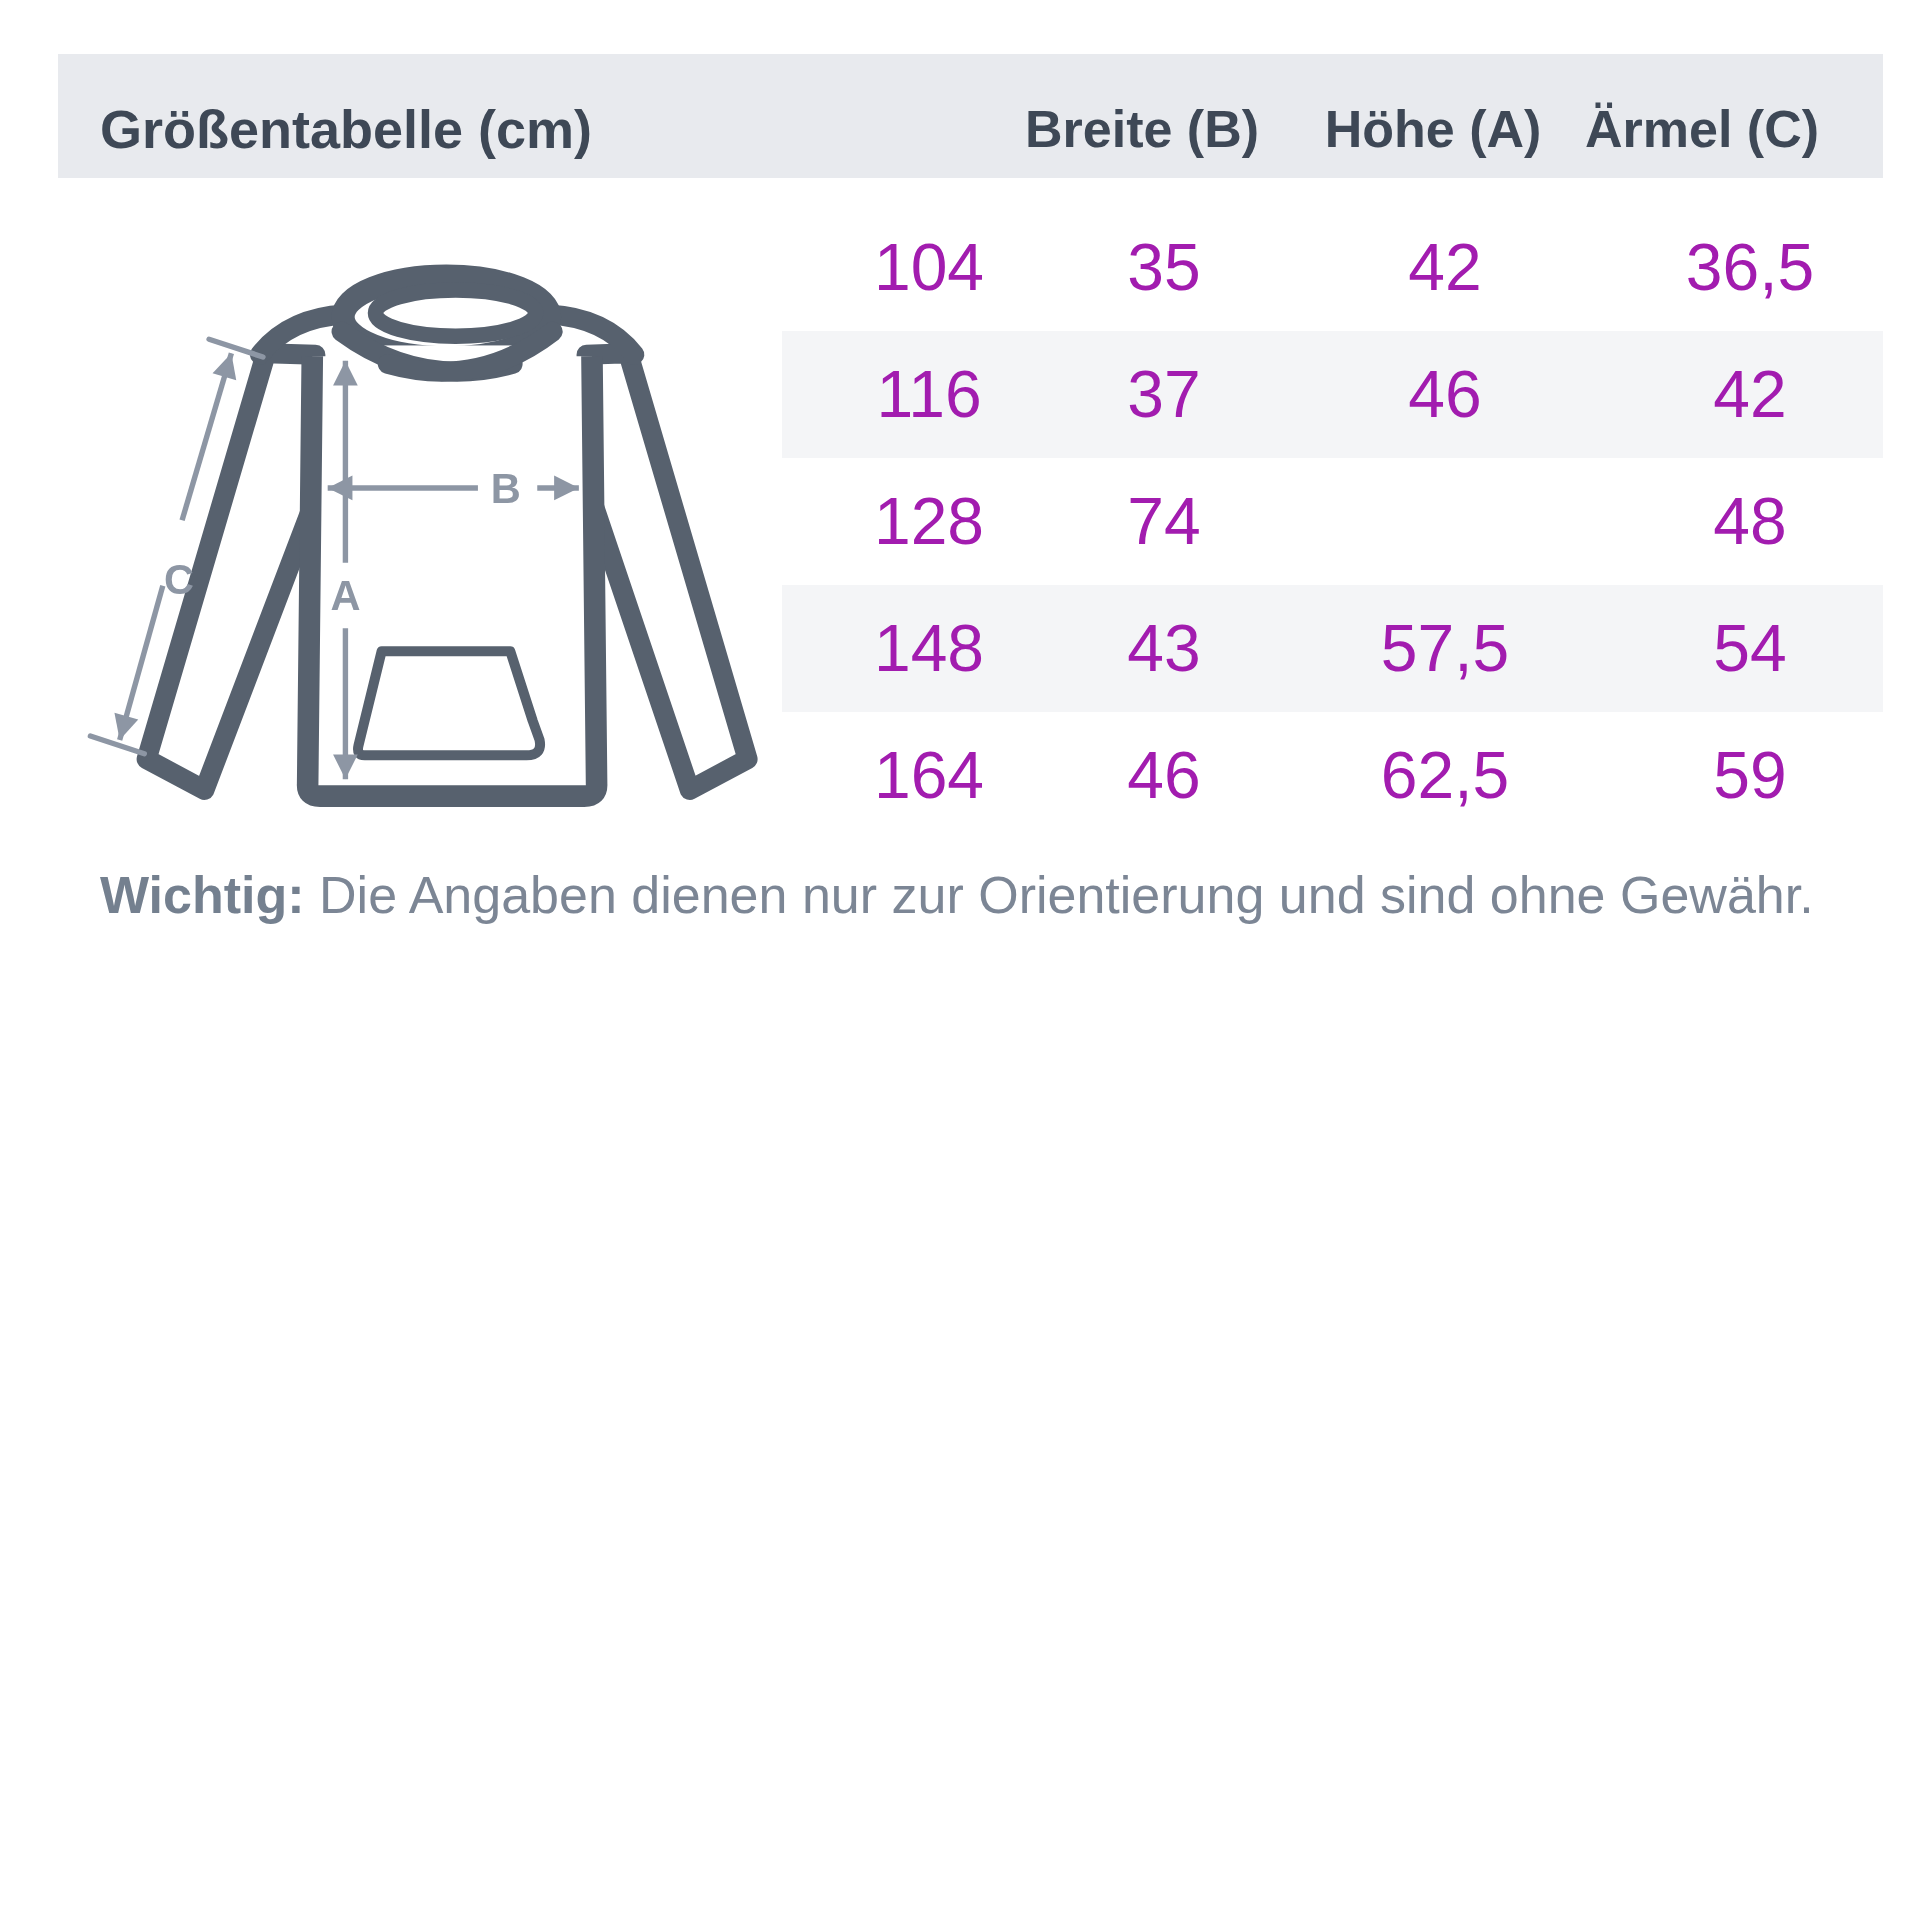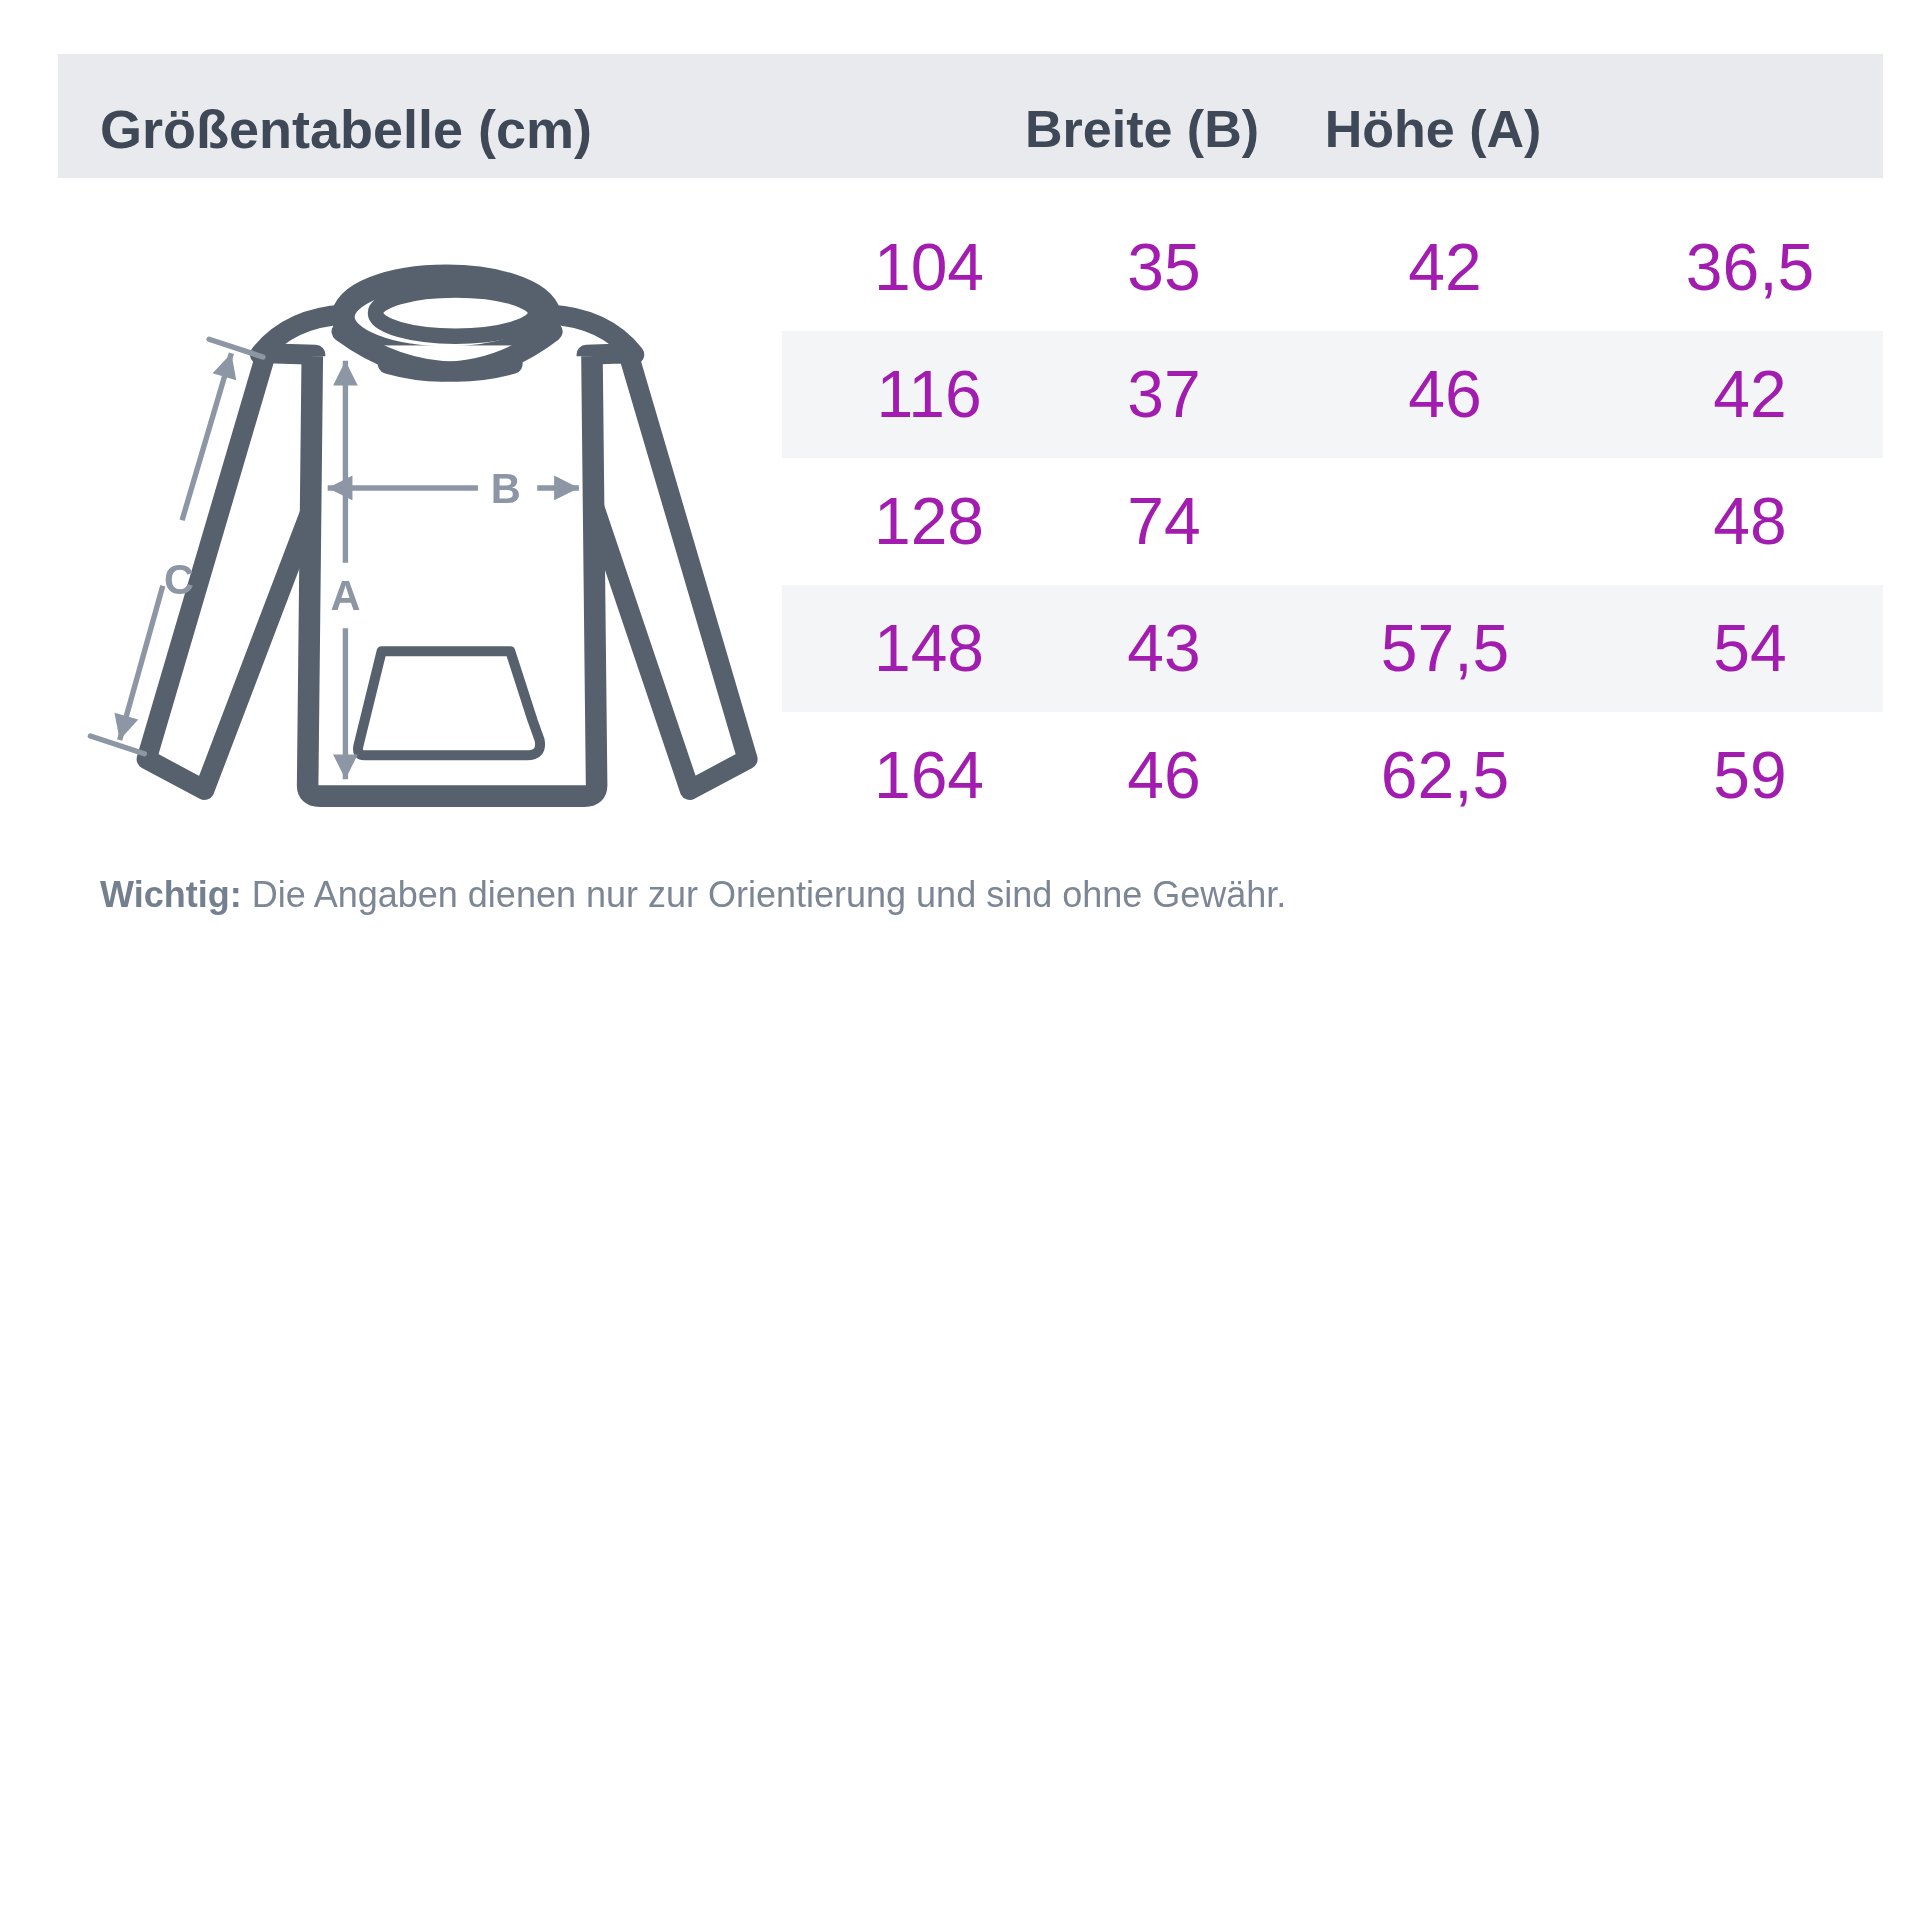--- a/index.html
+++ b/index.html
@@ -38,33 +38,34 @@
   .c3{left:1387px;}
   .c4{left:1692px;}
   
   .diagram{position:absolute;left:58px;top:216px;}
   .diagram .label{
     font-family:"Liberation Sans", sans-serif;font-size:54px;font-weight:bold;fill:#8d96a4;
   }
   
   .footer{
     position:absolute;left:100px;top:854px;width:1741px;
-    font-size:36px;line-height:82px;color:#7c8695;
+    font-size:52px;line-height:82px;color:#7c8695;
   }
   .footer .bold{font-weight:bold;color:#74808f;}
 </style>
 </head>
 <body>
 
 <div class="page">
 
   <div class="header-bar">
     <div class="header-title">Größentabelle (cm)</div>
     <div class="header-col hc-breite">Breite (B)</div>
     <div class="header-col hc-hoehe">Höhe (A)</div>
+    <div class="header-col hc-aermel">Ärmel (C)</div>
   </div>
 
   <div class="rows">
     <div class="row">
       <span class="cell c1">104</span>
       <span class="cell c2">35</span>
       <span class="cell c3">42</span>
       <span class="cell c4">36,5</span>
     </div>
     <div class="row">

